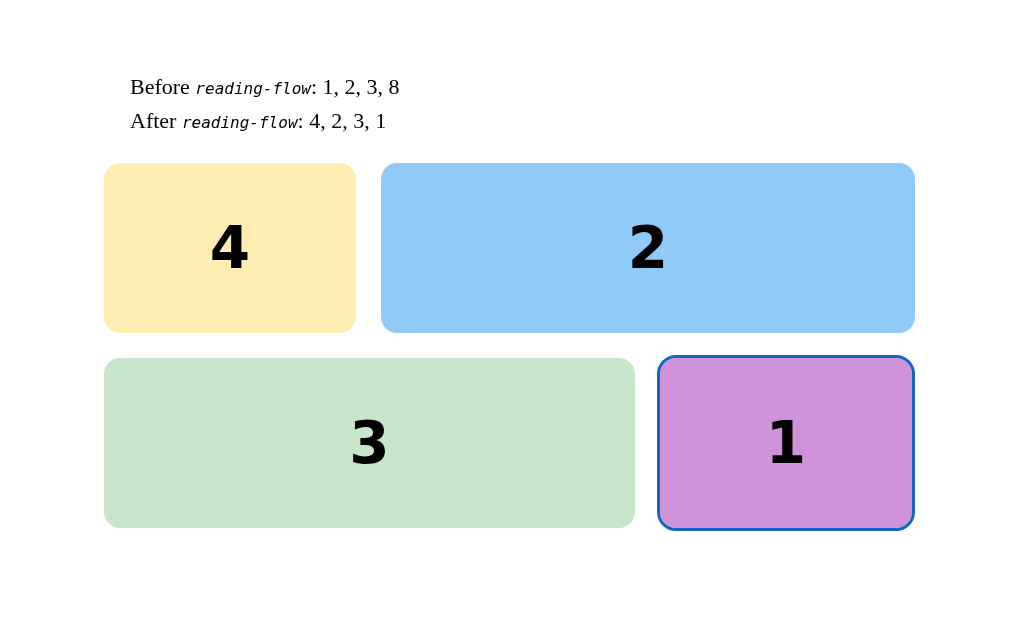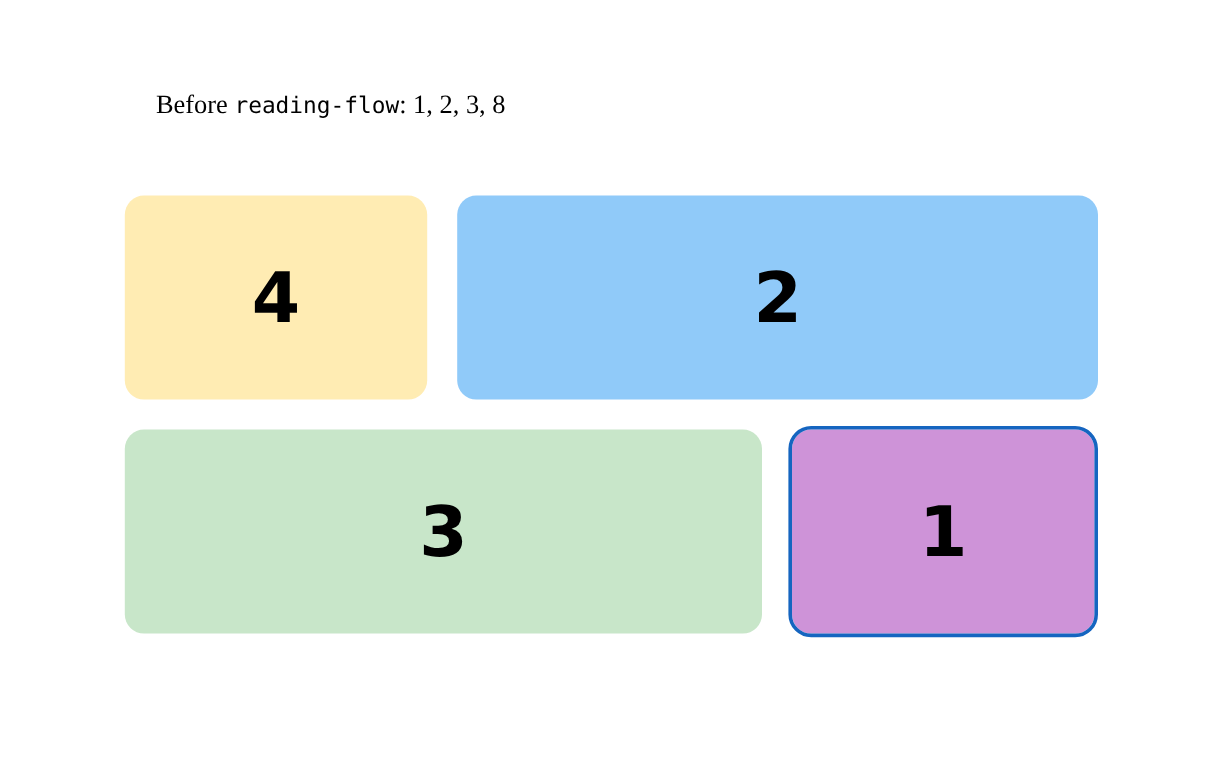--- a/index.html
+++ b/index.html
@@ -20,21 +20,22 @@
     position: absolute;
     left: 130px;
     top: 71px;
     color: #000000;
     font-size: 22px;
     line-height: 32px;
     white-space: nowrap;
   }
   .caption .code {
     font-family: "DejaVu Sans Mono", monospace;
-    font-size: 19px;
+    font-size: 16px;
+    font-style: italic;
   }
 
   
   .boxes {
     position: absolute;
     left: 104px;
     top: 163px;
     width: 811px;
     display: flex;
     flex-wrap: wrap;
@@ -59,20 +60,21 @@
   .box--focused {
     outline-style: solid;
     outline-width: 3px;
   }
 </style>
 </head>
 <body>
 
 <div class="caption">
   <div><span>Before </span><span class="code">reading-flow</span><span>: 1, 2, 3, 8</span></div>
+  <div><span>After </span><span class="code">reading-flow</span><span>: 4, 2, 3, 1</span></div>
 </div>
 
 <div class="boxes">
   <div class="box box--w4" style="background: rgb(255, 236, 179);">
       <span>4</span>
     </div>
   <div class="box box--w2" style="background: rgb(144, 202, 249);">
       <span>2</span>
     </div>
   <div class="box box--w3" style="background: rgb(200, 230, 201);">

